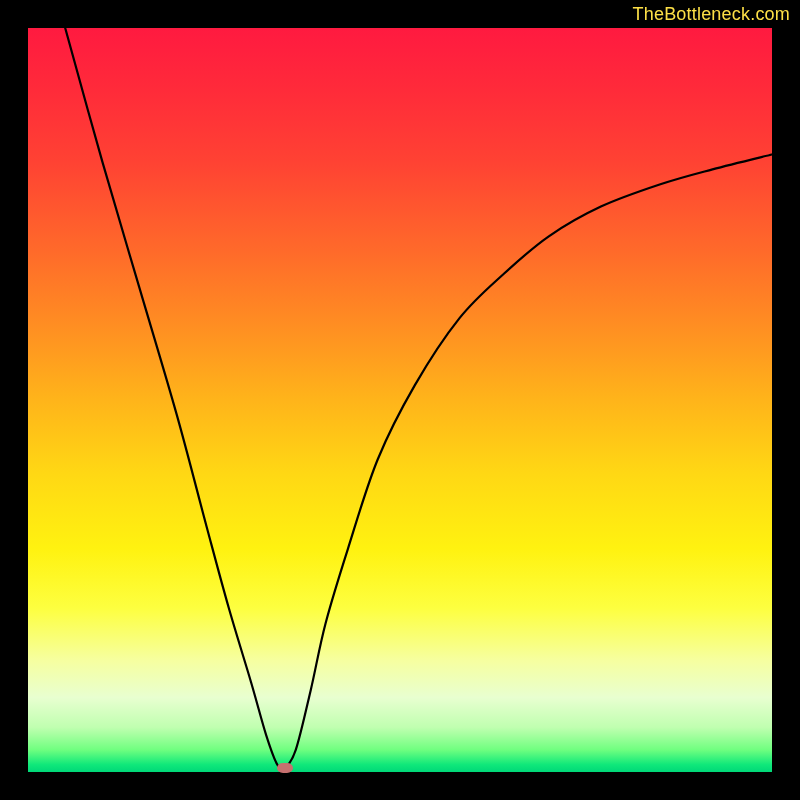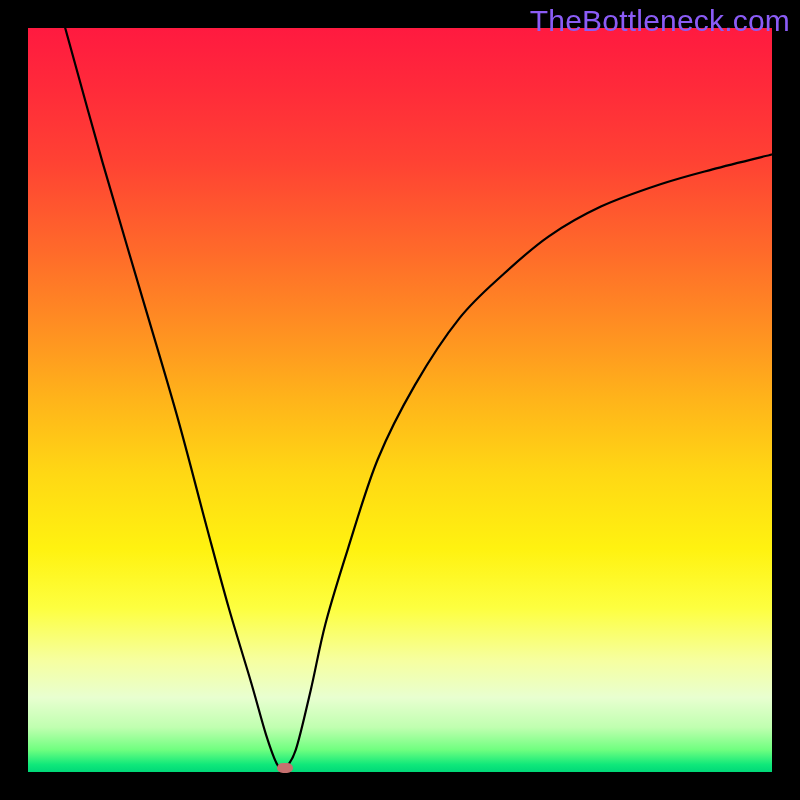--- a/index.html
+++ b/index.html
@@ -32,22 +32,22 @@
       #70ff80 97%,
       #10e87a 99%,
       #00d878 100%
     );
   }
   .watermark {
     position: absolute;
     top: 4px;
     right: 10px;
     font-family: Arial, Helvetica, sans-serif;
-    font-size: 30px;
-    color: #8b5cf6;
+    font-size: 18px;
+    color: #fde047;
     letter-spacing: 0.2px;
     font-weight: 500;
   }
   svg.curve {
     position: absolute;
     left: 0; top: 0;
     width: 100%;
     height: 100%;
   }
   .marker {

